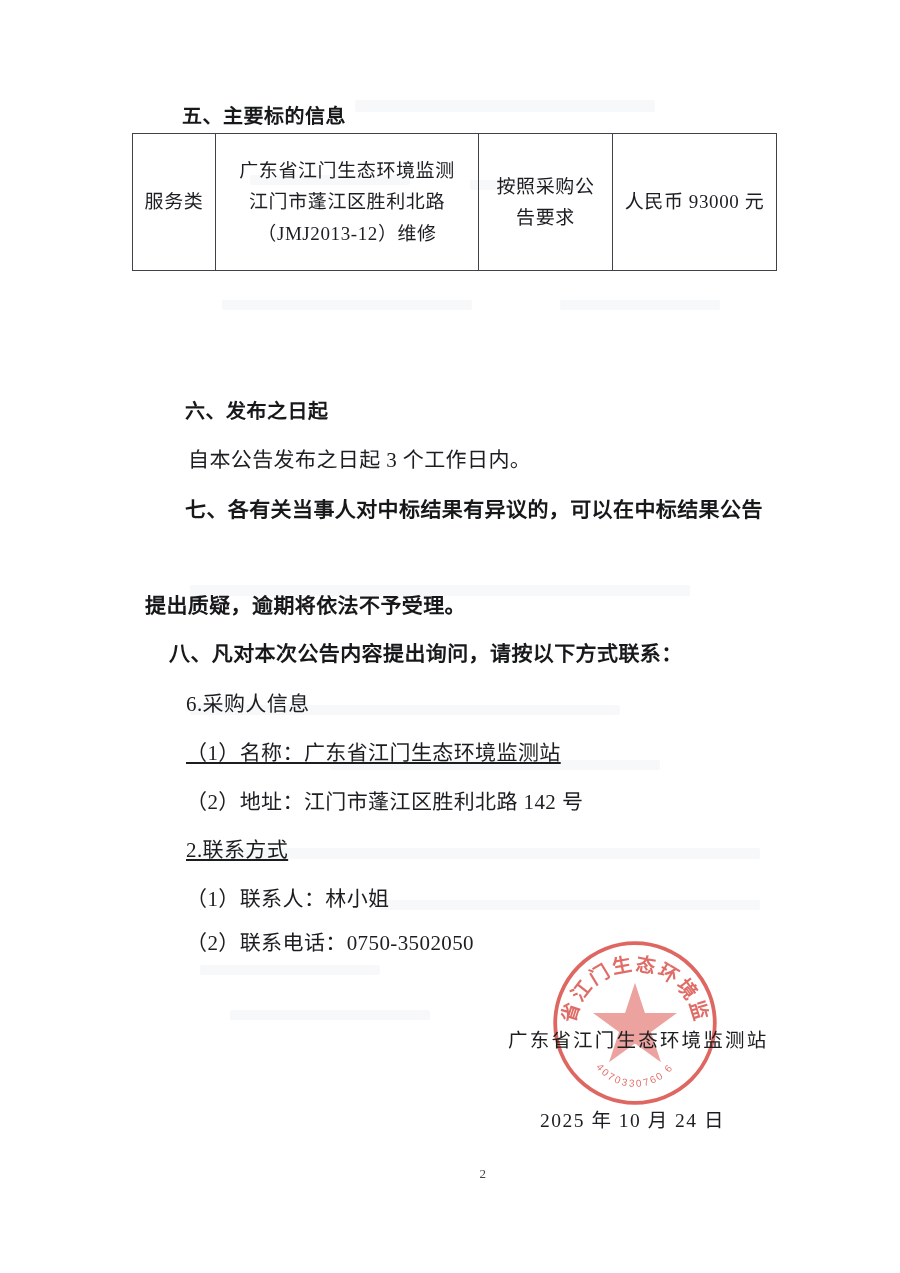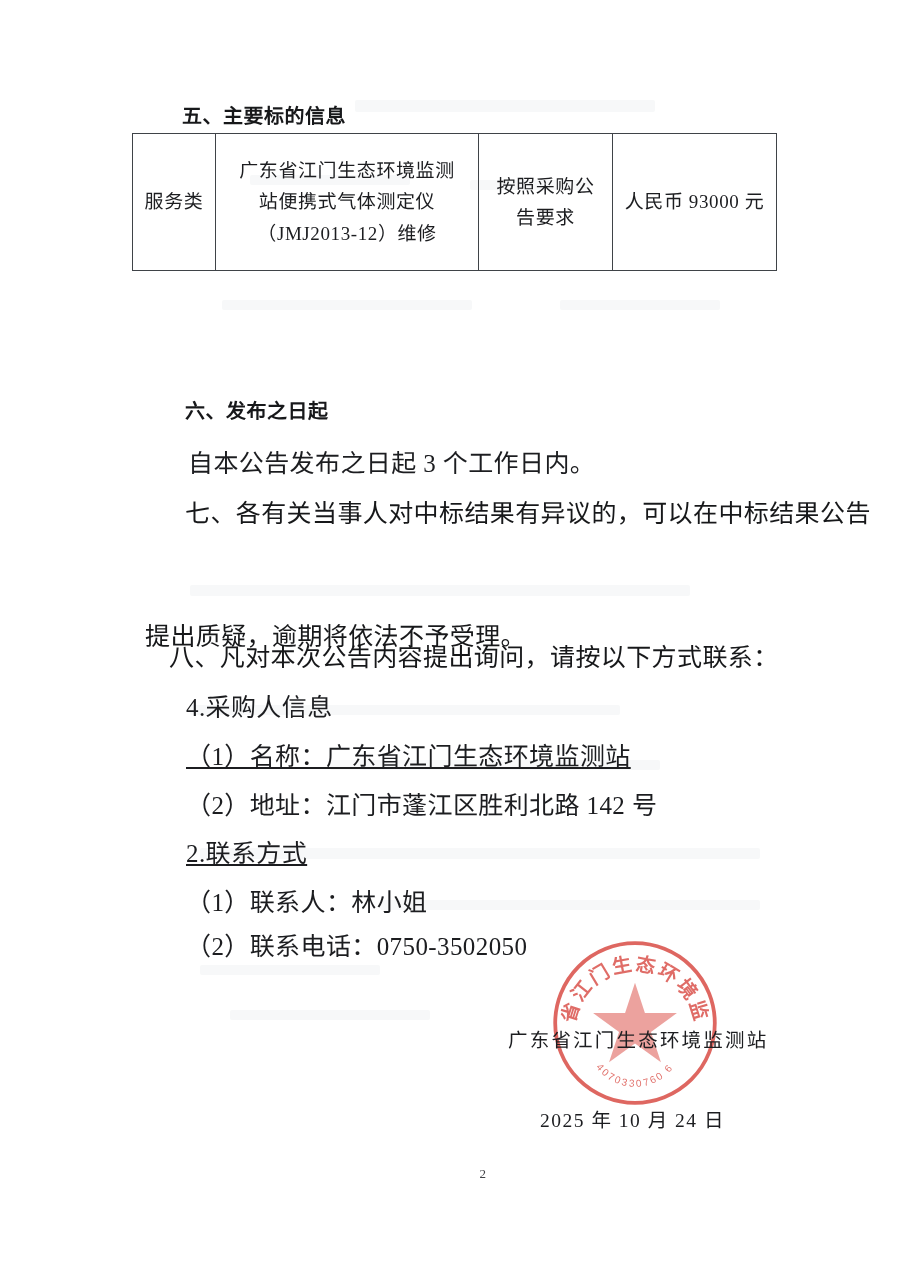--- a/index.html
+++ b/index.html
@@ -35,28 +35,28 @@
   .heading {
     position: absolute;
     font-weight: bold;
     font-size: 20px;
     letter-spacing: 0.5px;
     white-space: nowrap;
     color: #17181a;
   }
   .para {
     position: absolute;
-    font-size: 25px;
+    font-size: 21px;
     letter-spacing: 0.4px;
     white-space: nowrap;
     color: #1c1d20;
     text-align: right;
   }
   .para.bold {
-    font-weight: normal;
+    font-weight: bold;
     color: #17181a;
   }
 
   
   .tbl {
     position: absolute;
     left: 132px;
     top: 133px;
     width: 644px;
     border-collapse: collapse;
@@ -137,44 +137,44 @@
       <col class="col-a">
         <col class="col-b">
         <col class="col-c">
         <col class="col-d">
     </colgroup>
     <tbody>
       <tr class="body-row">
         <td>服务类</td>
         <td class="cell-lines">
           <span>广东省江门生态环境监测</span>
-          <span>站便携式气体测定仪</span>
+          <span>江门市蓬江区胜利北路</span>
           <span>（JMJ2013-12）维修</span>
         </td>
         <td class="cell-lines">
           <span>按照采购公</span>
           <span>告要求</span>
         </td>
         <td>人民币 93000 元</td>
       </tr>
     </tbody>
   </table>
 
   <div class="heading" style="left:185px; top:395px;">六、发布之日起</div>
 
   <div class="para" style="left:188px; top:443px;">自本公告发布之日起 3 个工作日内。</div>
 
   <div class="para bold" style="left:185px; top:493px;">七、各有关当事人对中标结果有异议的，可以在中标结果公告</div>
 
 
-  <div class="para bold" style="left:145px; top:589px;margin-top:27px;">提出质疑，逾期将依法不予受理。</div>
+  <div class="para bold" style="left:145px; top:589px;">提出质疑，逾期将依法不予受理。</div>
 
   <div class="para bold" style="left:169px; top:637px;">八、凡对本次公告内容提出询问，请按以下方式联系：</div>
 
-  <div class="para" style="left:186px; top:687px;">4.采购人信息</div>
+  <div class="para" style="left:186px; top:687px;">6.采购人信息</div>
 
   <div class="para" style="left:186px; top:736px;text-decoration:underline;">（1）名称：广东省江门生态环境监测站</div>
 
   <div class="para" style="left:186px; top:785px;">（2）地址：江门市蓬江区胜利北路 142 号</div>
 
   <div class="para" style="left:186px; top:833px;text-decoration:underline;">2.联系方式</div>
 
   <div class="para" style="left:186px; top:882px;">（1）联系人：林小姐</div>
 
   <div class="para" style="left:186px; top:926px;">（2）联系电话：0750-3502050</div>

